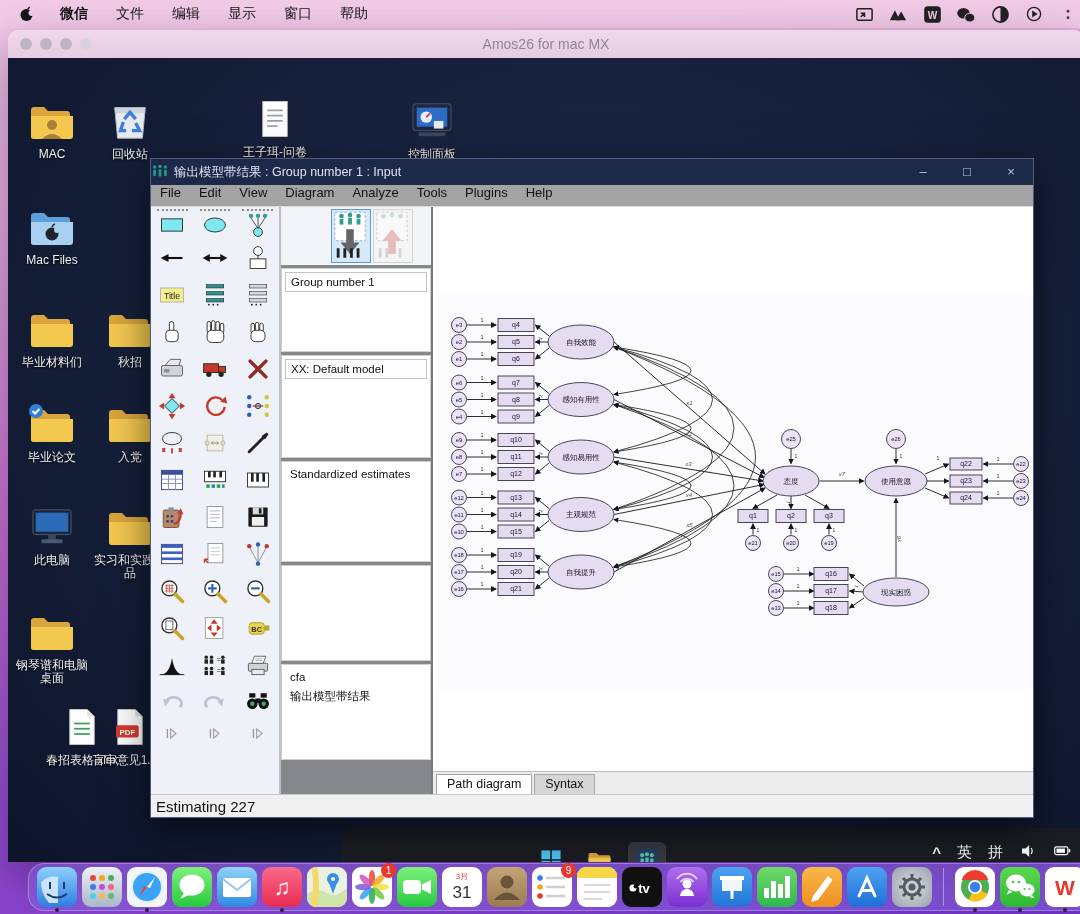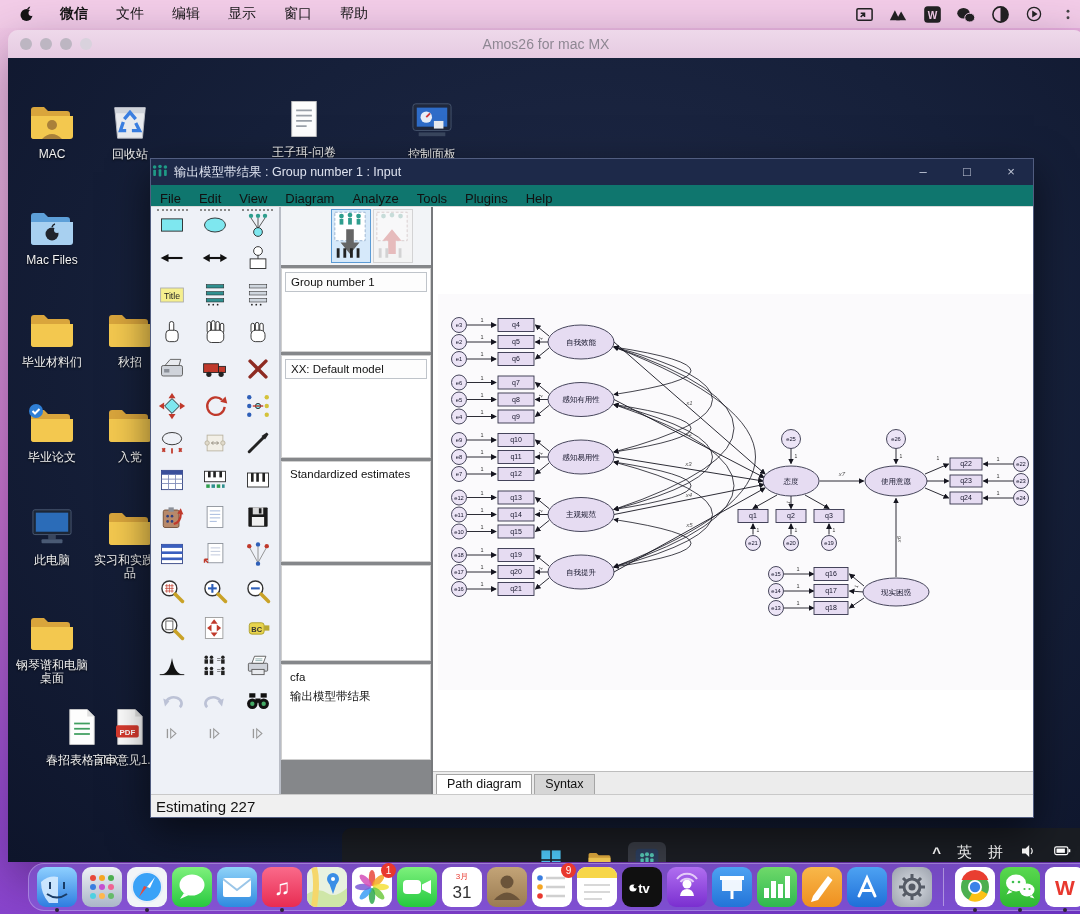--- a/index.html
+++ b/index.html
@@ -49,21 +49,21 @@
     color:#fff;font-size:10px;line-height:15px;text-align:center;padding:0 2px;}
   .dk .dot{position:absolute;left:18px;bottom:-5px;width:4px;height:4px;border-radius:50%;background:#2c2438;}
   .dk-div{width:1px;height:38px;background:rgba(255,255,255,.4);margin:1px 6px;flex:0 0 auto;}
   
   .amos{position:absolute;left:142px;top:100px;width:884px;height:660px;background:#f0f0f0;
     border:1px solid #515d80;box-shadow:0 14px 38px rgba(0,0,0,.55);display:flex;flex-direction:column;}
   .atitle{height:26px;background:#1d2949;color:#dde2ef;font-size:12.5px;display:flex;align-items:center;padding-left:0;flex:0 0 auto;}
   .atitle .aicon{width:18px;height:16px;margin-right:5px;}
   .awc{margin-left:auto;display:flex;}
   .awc span{width:44px;text-align:center;color:#c2c8d8;font-size:13px;line-height:26px;}
-  .amenu{height:22px;background:#0f766e;display:flex;align-items:flex-end;font-size:13px;color:#111;
+  .amenu{height:22px;background:#a3a3a3;display:flex;align-items:flex-start;font-size:13px;color:#111;
     border-bottom:1px solid #d9d9d9;flex:0 0 auto;}
   .amenu span{padding:0 9px;}
   .abody{flex:1 1 auto;display:flex;min-height:0;}
   .atoolbar{width:130px;background:#eef1f7;border-right:2px solid #b9bdc6;display:grid;
     grid-template-columns:repeat(3,1fr);align-content:start;padding-top:2px;}
   .tcell{height:37px;display:flex;justify-content:center;}
   .tcell.top{border-top:2px dotted #8a8a8a;margin:0 6px;height:35px;}
   .tcell.grip{height:24px;}
   .amid{width:152px;background:#85878a;display:flex;flex-direction:column;border-right:2px solid #77797c;}
   .thumbs{height:58px;background:#f2f4f7;display:flex;gap:2px;padding:2px 0 2px 50px;}
@@ -175,21 +175,21 @@
                 <path d="M8 8 h32 l-3 32 h-26z" fill="#e8eaee" stroke="#b9bcc4"></path>
                 <path d="M8 8 h32 l-1 6 h-30z" fill="#cfd3da"></path>
                 <g stroke="#3a7ee0" stroke-width="3.5" fill="none">
                   <path d="M18 20 l6-7 6 7"></path>
                   <path d="M30 24 l4 8 h-8"></path>
                   <path d="M20 32 h-6 l3-9"></path>
                 </g>
               </svg></div>
             <div class="lbl">回收站</div>
           </div>
-          <div class="dicon" style="left: 229px; top: 40px; margin-left: 29px;">
+          <div class="dicon" style="left: 229px; top: 40px;">
             <div class="img"><svg viewBox="0 0 48 44" width="42" height="42">
                 <rect x="10" y="2" width="28" height="40" fill="#fdfdfd" stroke="#c9c9c9"></rect>
                 <g stroke="#9aa0a8" stroke-width="2">
                   <line x1="15" y1="12" x2="33" y2="12"></line>
                   <line x1="15" y1="18" x2="33" y2="18"></line>
                   <line x1="15" y1="24" x2="33" y2="24"></line>
                   <line x1="15" y1="30" x2="27" y2="30"></line>
                 </g>
               </svg></div>
             <div class="lbl">王子珥-问卷</div>

